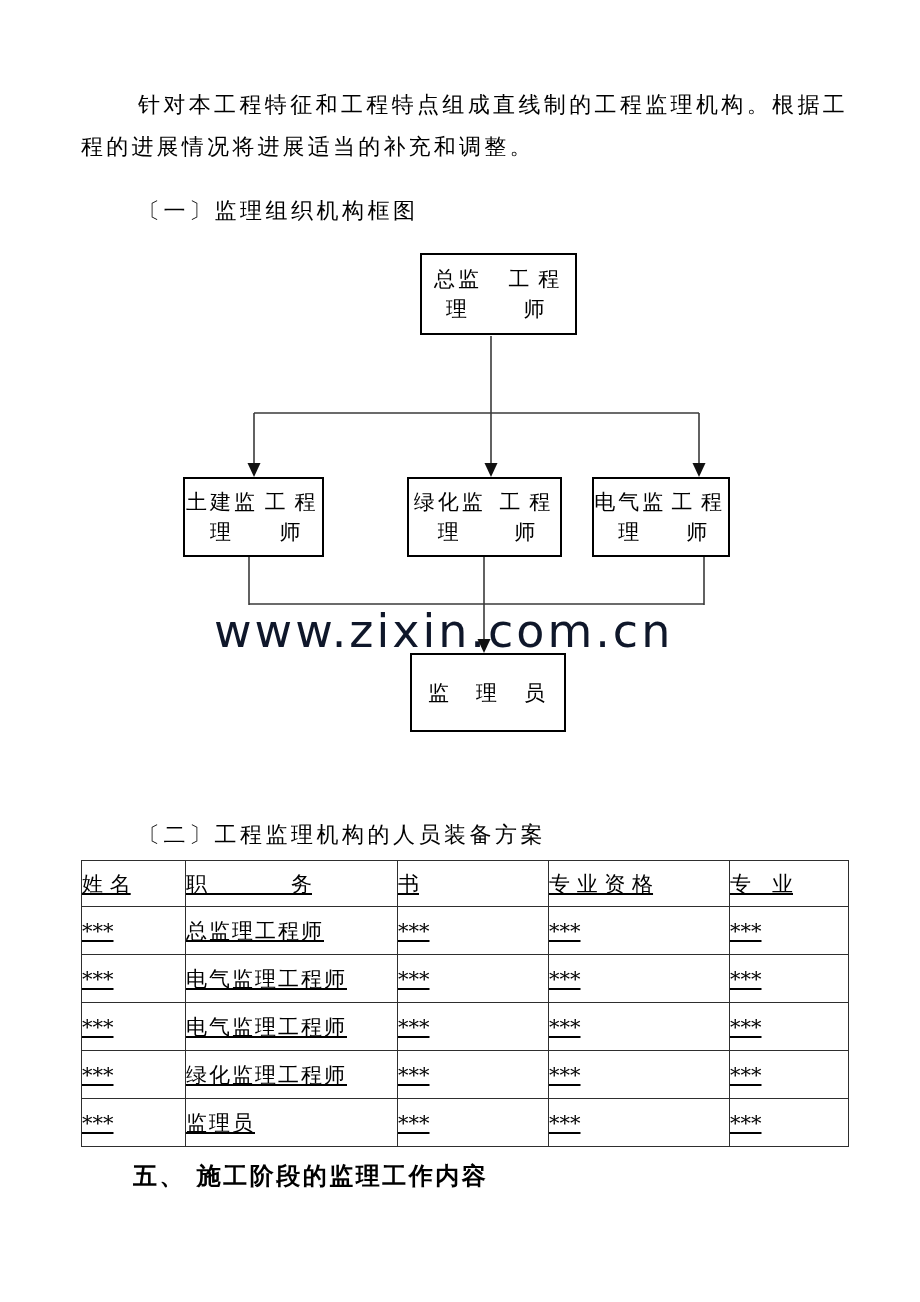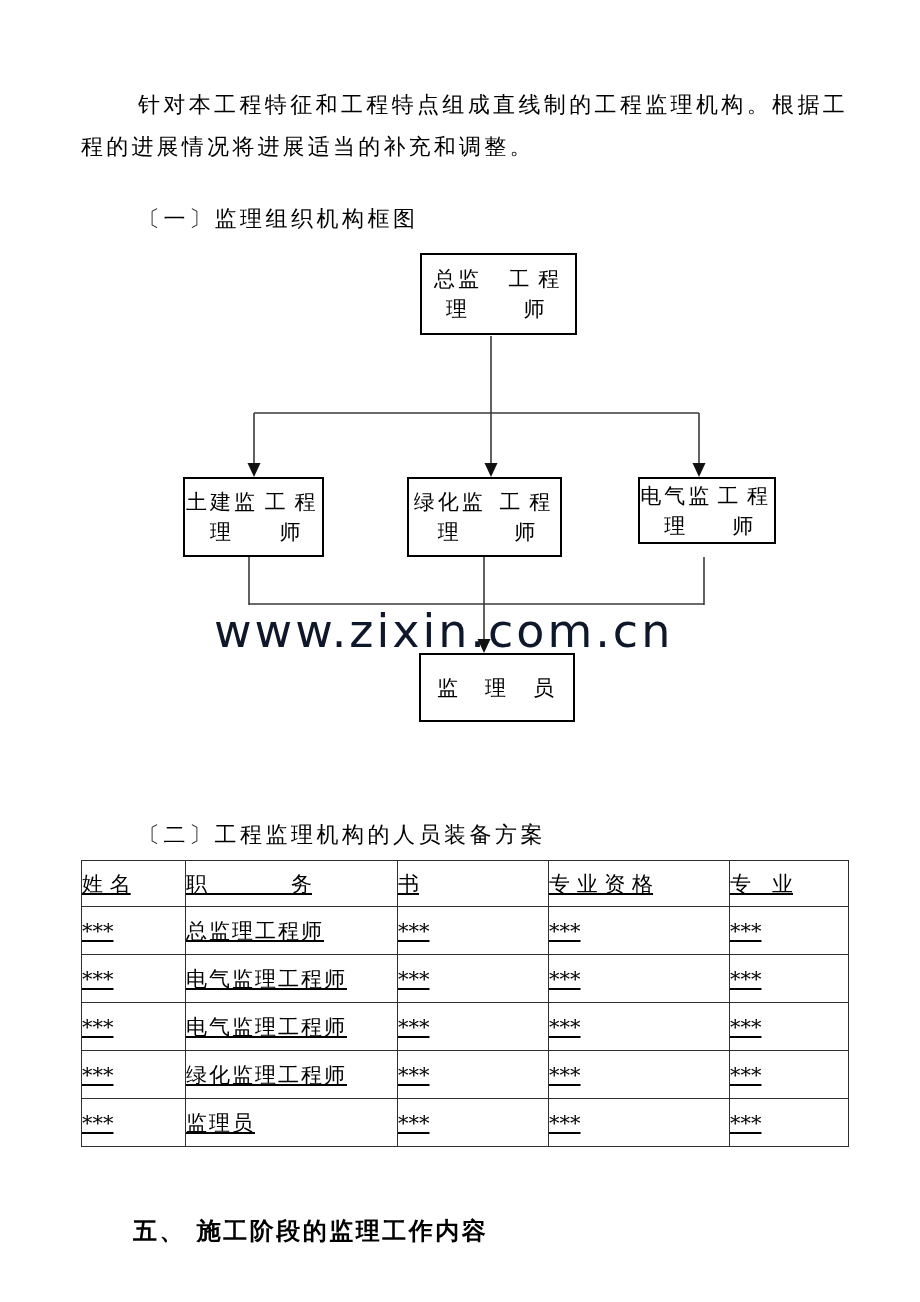--- a/index.html
+++ b/index.html
@@ -10,46 +10,46 @@
   
   .para{
     position:absolute;left:81px;top:84px;width:767px;margin:0;
     font-size:22px;line-height:42px;letter-spacing:3.2px;
     text-align:justify;text-indent:57px;
   }
   .h-sub{
     position:absolute;left:138px;margin:0;
     font-size:22px;letter-spacing:3.5px;font-weight:normal;white-space:nowrap;
   }
-  .h-one{top:204px;}
+  .h-one{top:196px;}
   .h-two{top:820px;}
   .h-bold{
-    position:absolute;left:133px;top:1215px;margin:0;
+    position:absolute;left:133px;top:1160px;margin:0;
     font-size:24px;font-weight:bold;letter-spacing:2.5px;white-space:nowrap;
   }
   
   .diagram{position:absolute;inset:0;pointer-events:none;}
   .watermark{
     position:absolute;left:214px;top:604px;
     font-family:"DejaVu Sans","Liberation Sans",sans-serif;
     font-size:46px;letter-spacing:3px;color:#0f172a;white-space:nowrap;z-index:1;
   }
   .connectors{position:absolute;left:0;top:0;z-index:2;}
   .node{
     position:absolute;box-sizing:border-box;border:2.5px solid #000;background:#fff;
     display:flex;flex-direction:row;align-items:center;justify-content:center;
     font-size:21px;line-height:30px;z-index:3;text-align:center;
   }
   .node .ln1{letter-spacing:3px;}
   .node .ln2{letter-spacing:1px;}
   .n-chief{left:420px;top:253px;width:157px;height:82px;}
   .n-civil{left:183px;top:477px;width:141px;height:80px;}
   .n-green{left:407px;top:477px;width:155px;height:80px;}
-  .n-elec{left:638px;top:477px;width:138px;height:67px;}
-  .n-sup{left:419px;top:653px;width:156px;height:69px;}
+  .n-elec{left:592px;top:477px;width:138px;height:80px;}
+  .n-sup{left:410px;top:653px;width:156px;height:79px;}
   
   .ptable{
     position:absolute;left:81px;top:860px;border-collapse:collapse;table-layout:fixed;
     font-size:21px;
   }
   .ptable th,.ptable td{
     border:1.5px solid #2e2e2e;text-align:left;vertical-align:middle;
     font-weight:normal;padding:0;overflow:hidden;white-space:nowrap;text-decoration:underline;
   }
   .ptable th{height:45px;}

